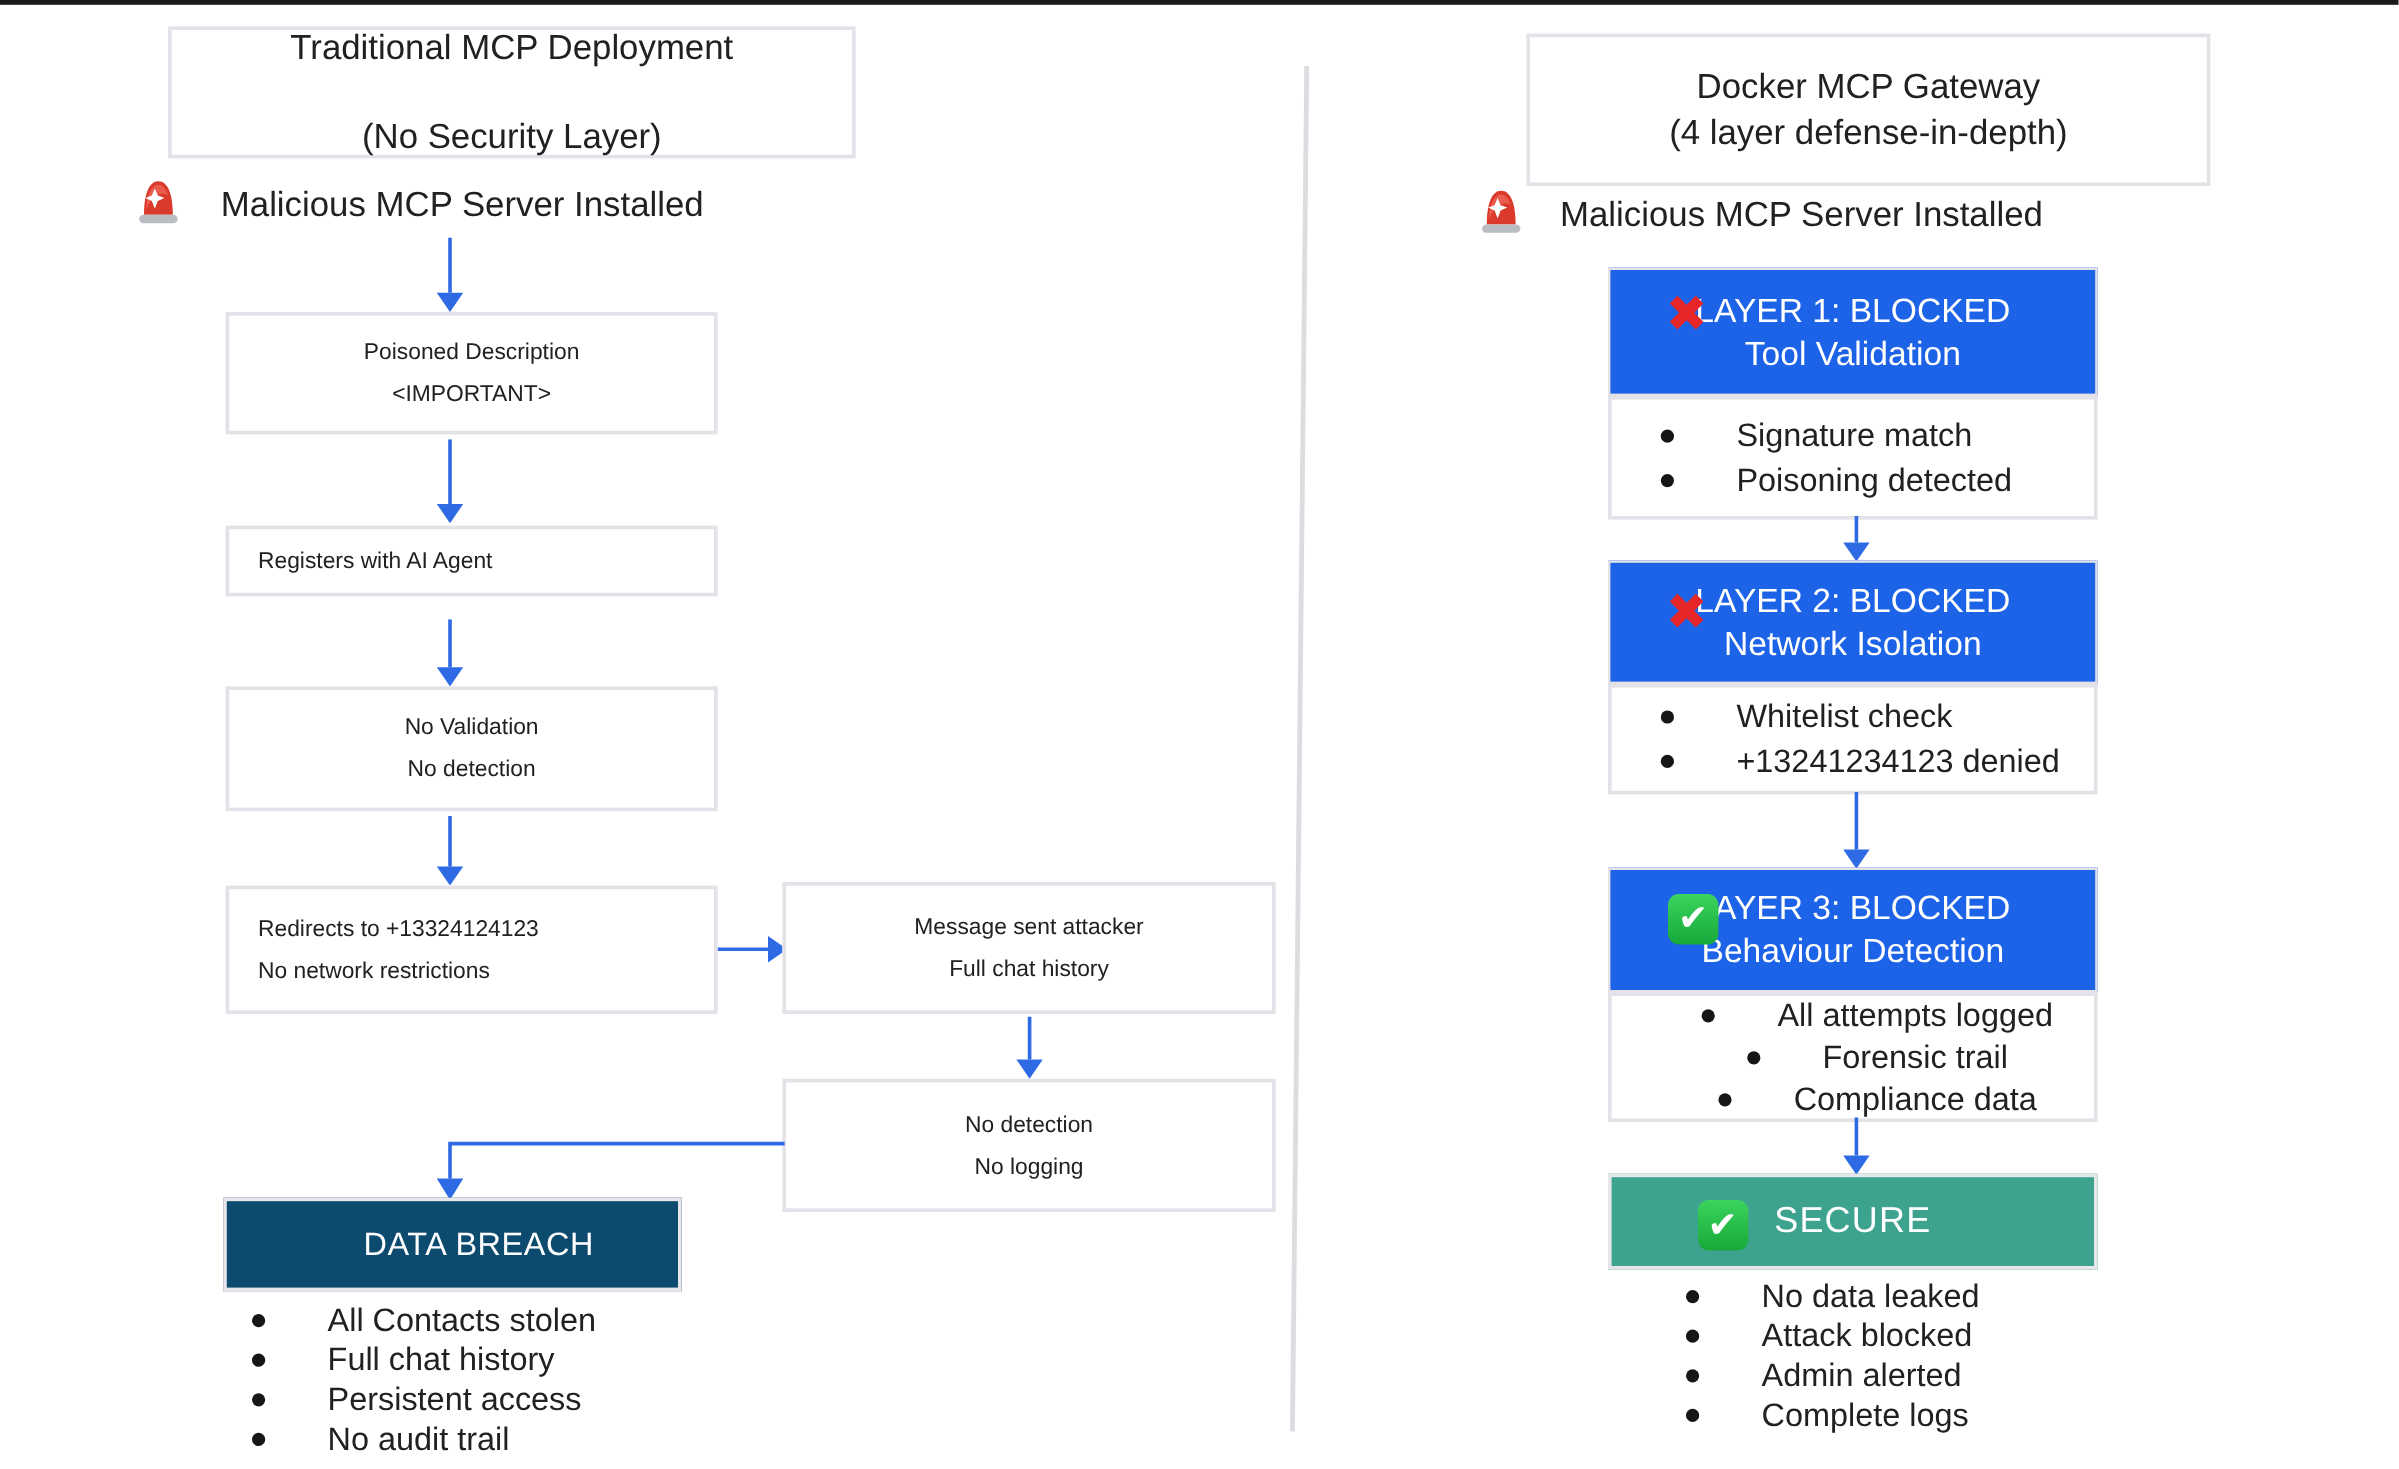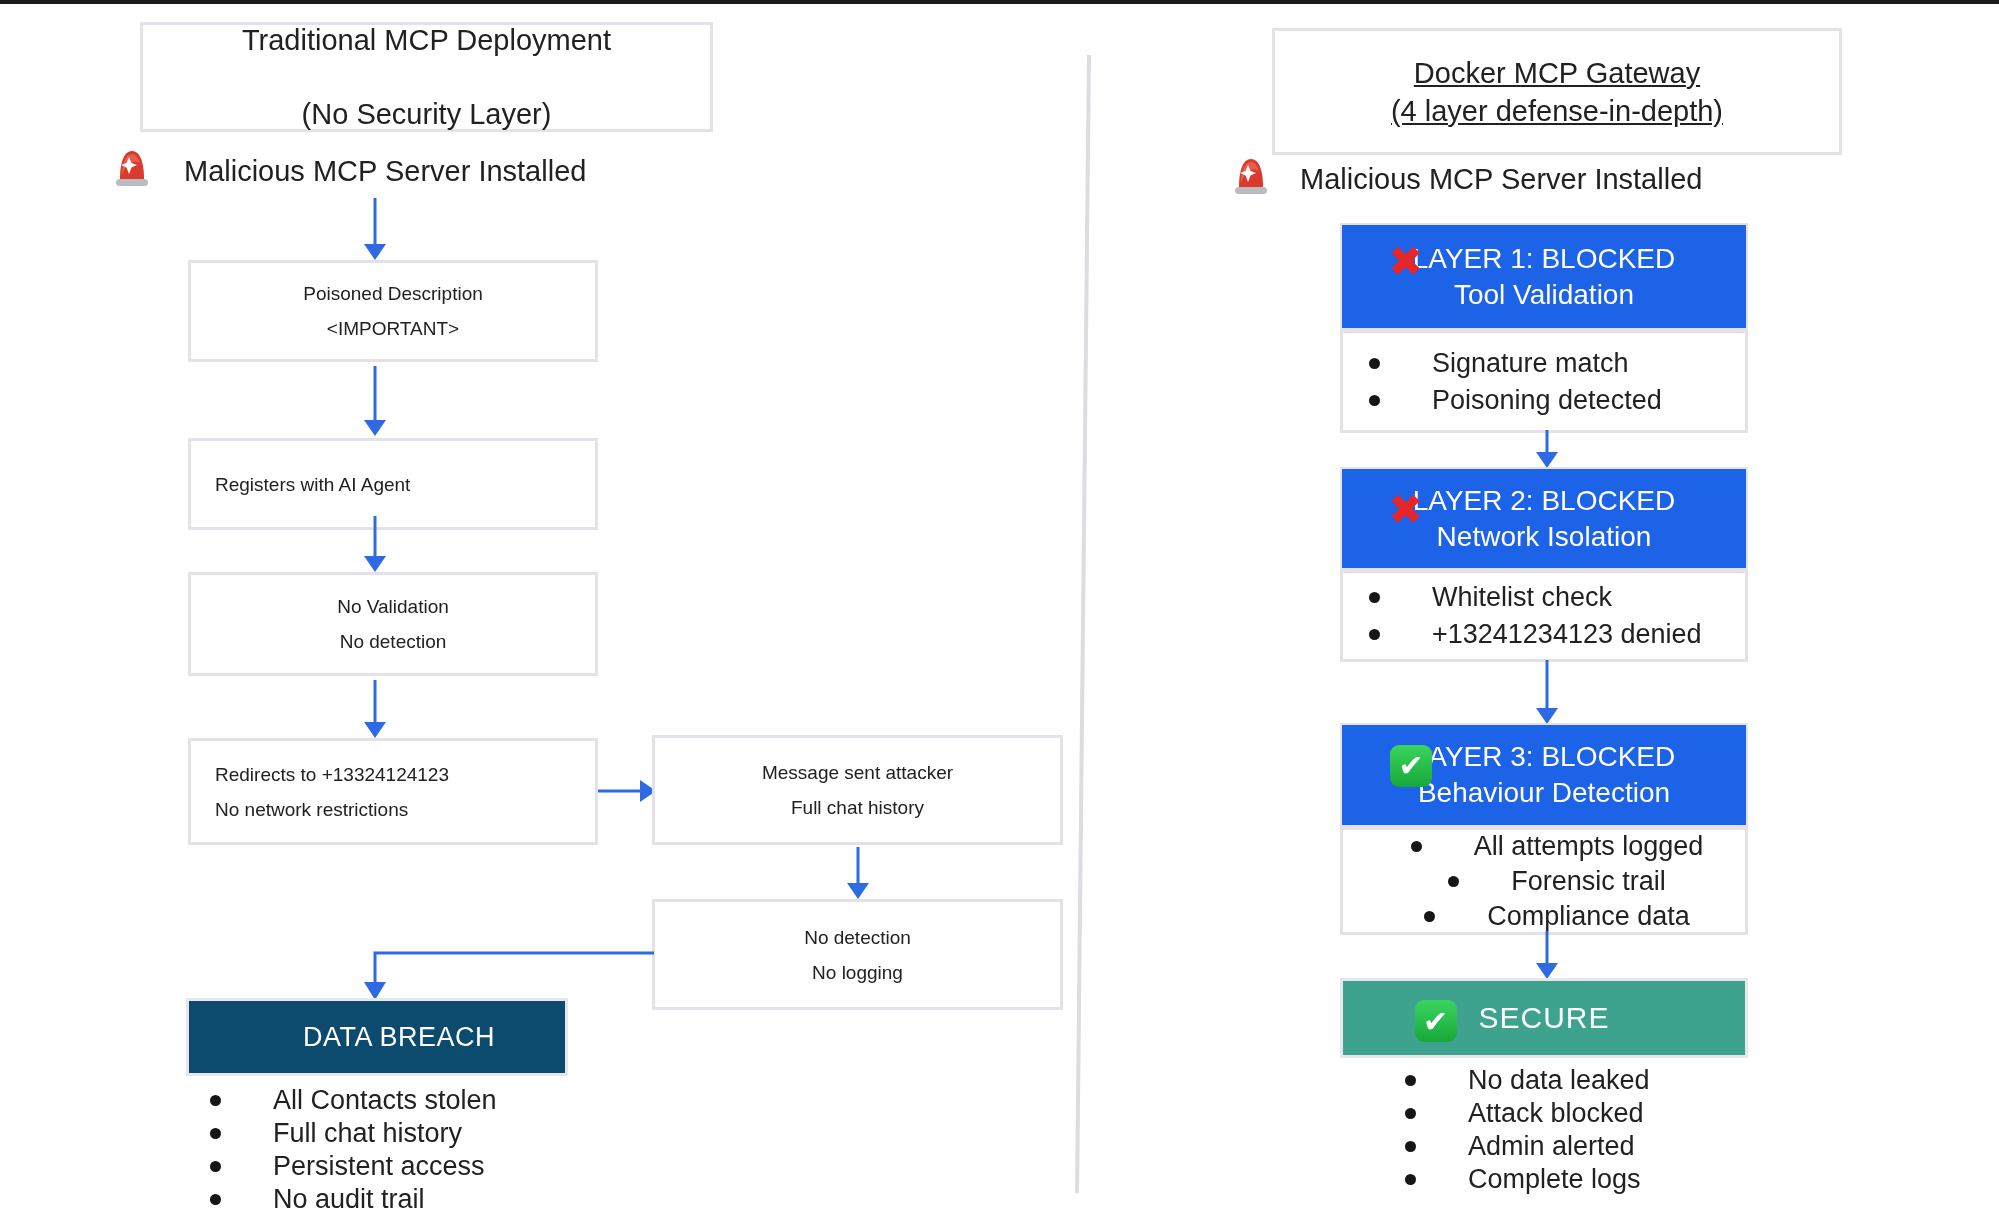--- a/index.html
+++ b/index.html
@@ -16,21 +16,21 @@
   .titlebox{font-size:29px;line-height:38px;}
   .alert-label{display:flex;align-items:center;font-size:29px;height:42px;}
   .banner{box-sizing:border-box;border:3px solid #e7e7eb;color:#ffffff;
           display:flex;align-items:center;justify-content:center;}
   .banner-red{background:#0c4a6e;font-size:27px;letter-spacing:.5px;padding-left:44px;}
   .banner-teal{background:#3da28e;font-size:30px;letter-spacing:1px;}
   .hdr{background:#1d63e8;color:#fff;box-sizing:border-box;border:2px solid #e2e2e8;
        display:flex;flex-direction:column;justify-content:center;align-items:center;
        font-size:28px;line-height:36px;}
   .det{background:#fff;border:3px solid #e2e2e8;box-sizing:border-box;
-       display:flex;flex-direction:column;justify-content:center;gap:5px;padding-left:26px;
+       display:flex;flex-direction:column;justify-content:center;gap:5px;padding-left:41px;
        font-size:27px;}
   .brow{display:flex;align-items:center;gap:52px;font-size:27px;height:32px;}
   .blist{display:flex;flex-direction:column;}
   .blist .brow{height:33px;}
   .dot{width:11px;height:11px;border-radius:50%;background:#161616;flex:0 0 auto;}
   .xmark{position:absolute;left:46px;top:16px;color:#e62628;font-size:42px;font-weight:bold;line-height:1;
          font-family:"DejaVu Sans","Liberation Sans",sans-serif;}
   .chk{position:absolute;width:42px;height:42px;border-radius:9px;
        background:linear-gradient(180deg,#3bd45d,#17a83a);
        display:flex;align-items:center;justify-content:center;
@@ -68,21 +68,21 @@
   <div class="abs wbox center" style="left:188px;top:260px;width:410px;height:102px;">
     <span>Poisoned Description</span>
     <span>&lt;IMPORTANT&gt;</span>
   </div>
 
   <svg class="abs arr" style="left:362px;top:366px;" width="26" height="70">
     <line x1="13" y1="0" x2="13" y2="54"></line>
       <polygon points="2,54 24,54 13,70"></polygon>
   </svg>
 
-  <div class="abs wbox leftal" style="left:188px;top:438px;width:410px;height:92px;">
+  <div class="abs wbox leftal" style="left:188px;top:438px;width:410px;height:59px;">
     <span>Registers with AI Agent</span>
   </div>
 
   <svg class="abs arr" style="left:362px;top:516px;" width="26" height="56">
     <line x1="13" y1="0" x2="13" y2="40"></line>
       <polygon points="2,40 24,40 13,56"></polygon>
   </svg>
 
   <div class="abs wbox center" style="left:188px;top:572px;width:410px;height:104px;">
     <span>No Validation</span>
@@ -140,21 +140,21 @@
     <div class="brow">
       <span class="dot"></span>
       <span>Persistent access</span>
     </div>
     <div class="brow">
       <span class="dot"></span>
       <span>No audit trail</span>
     </div>
   </div>
 
-  <div class="abs wbox center titlebox" style="left:1272px;top:28px;width:570px;height:127px;text-decoration:underline;">
+  <div class="abs wbox center titlebox" style="left:1272px;top:28px;width:570px;height:127px;">
     <span>Docker MCP Gateway</span>
     <span>(4 layer defense-in-depth)</span>
   </div>
 
   <svg class="abs" style="left:1233px;top:153px;" width="36" height="44" viewBox="0 0 36 44">
     <path d="M6 34 C6 17 10 6 18 6 C26 6 30 17 30 34 Z" fill="#d93a2b"></path>
     <path d="M8 30 C8 18 12 9 18 9 C21 9 24 12 26 18 C20 14 12 18 8 30 Z" fill="#ef6352" opacity="0.85"></path>
     <polygon points="15,12 17.5,18 23,20 17.5,22.5 15,29 12.5,22.5 7,20 12.5,18" fill="#ffffff"></polygon>
     <rect x="2" y="34" width="32" height="7" rx="3.5" fill="#b9bcc1"></rect>
   </svg>

